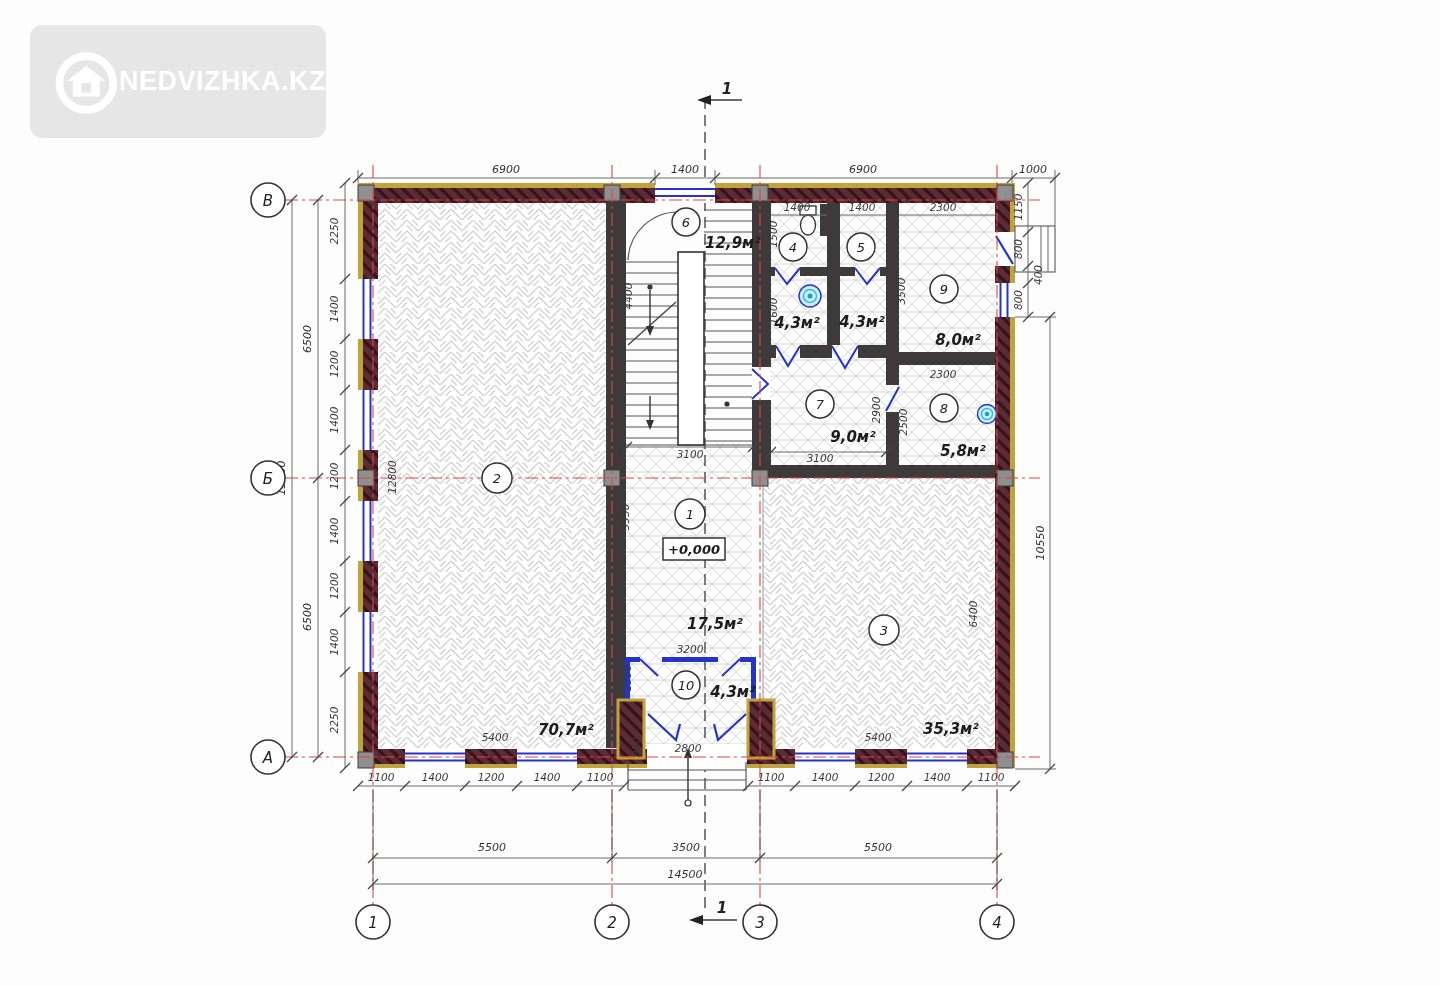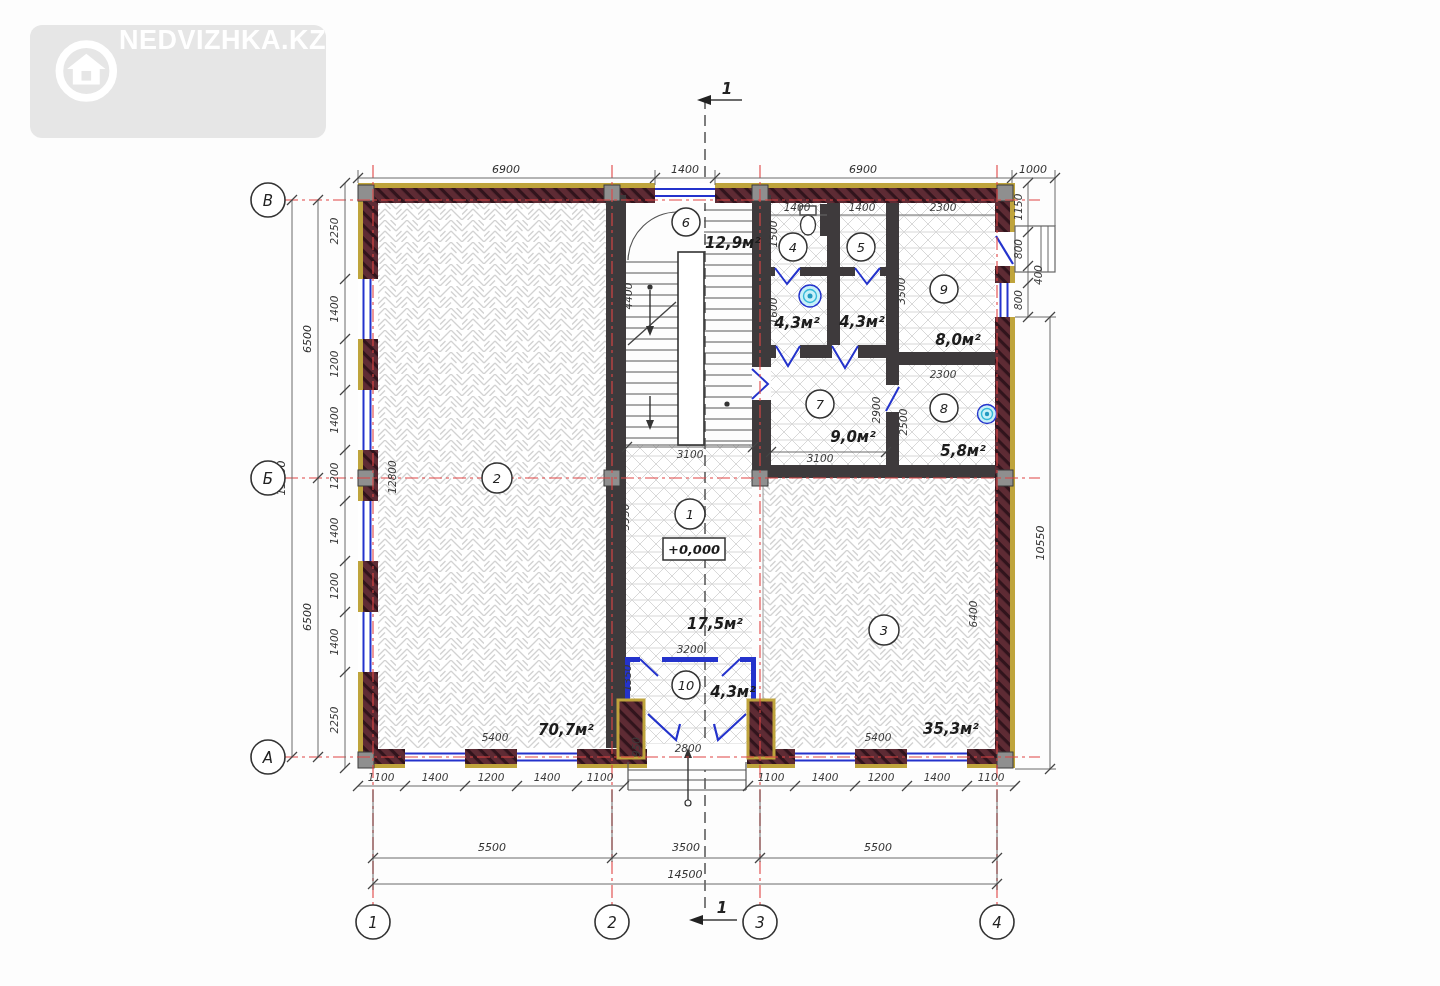--- a/index.html
+++ b/index.html
@@ -1,19 +1,19 @@
 <!DOCTYPE html>
 <html><head>
 <meta charset="utf-8">
 <style>
   html,body{margin:0;padding:0;background:#fff;}
   #canvas{position:relative;width:1440px;height:986px;background:#fdfdfd;overflow:hidden;
           font-family:"DejaVu Sans",sans-serif;}
   #logo{position:absolute;left:30px;top:25px;width:296px;height:113px;background:#e6e6e6;
-        border-radius:12px;display:flex;}
+        border-radius:12px;display:flex;align-items:center;}
   #logo .brand{color:#ffffff;font-weight:bold;font-size:27px;letter-spacing:.5px;
         font-family:"Liberation Sans",sans-serif;}
   svg text{font-family:"DejaVu Sans",sans-serif;}
   .dim{font-size:10.5px;font-style:italic;fill:#3a3a3a;text-anchor:middle;}
   .big{font-size:11px;font-style:italic;fill:#333;text-anchor:middle;}
   .area{font-size:15px;font-style:italic;font-weight:bold;fill:#1c1c1c;text-anchor:middle;}
   .bub{font-size:13px;font-style:italic;fill:#222;text-anchor:middle;}
   .axbub{font-size:15px;font-style:italic;fill:#222;text-anchor:middle;}
   .sec{font-size:15px;font-style:italic;font-weight:bold;fill:#222;text-anchor:middle;}
   .elev{font-size:13px;font-style:italic;font-weight:bold;fill:#1c1c1c;text-anchor:middle;}

